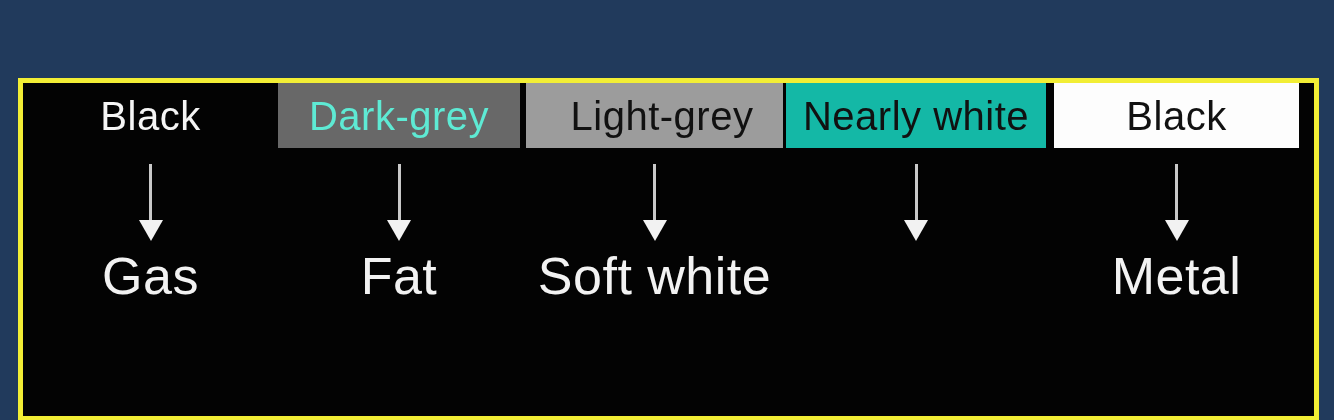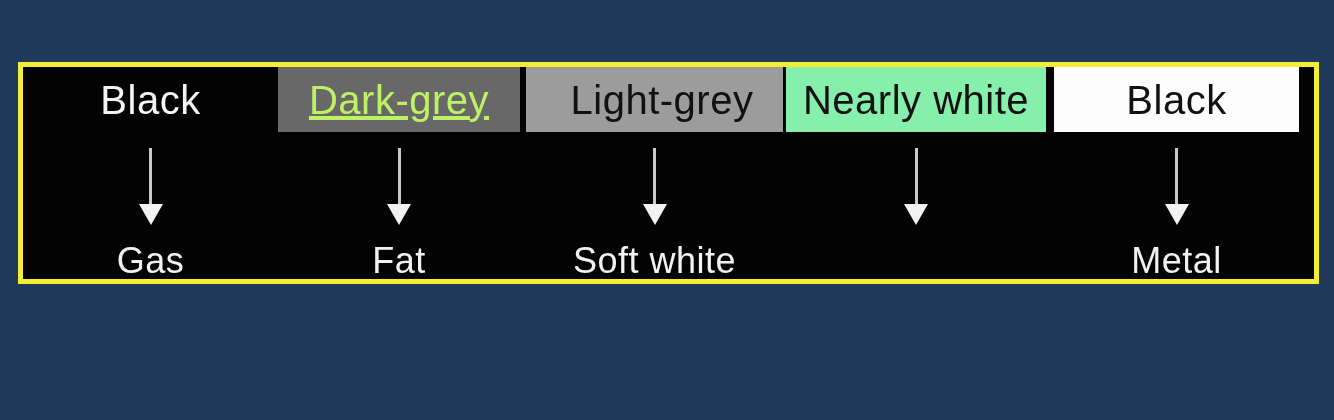--- a/index.html
+++ b/index.html
@@ -8,23 +8,23 @@
     width: 1334px;
     height: 420px;
     overflow: hidden;
     font-family: "Liberation Sans", "DejaVu Sans", sans-serif;
   }
   body { background: #213a5c; position: relative; }
 
   .frame {
     position: absolute;
     left: 18px;
-    top: 62px;
+    top: 78px;
     width: 1301px;
-    height: 222px;
+    height: 343px;
     box-sizing: border-box;
     border: 5px solid #f2ee35;
     background: #030303;
   }
   .frame-inner {
     position: relative;
     width: 100%;
     height: 100%;
   }
 
@@ -79,21 +79,21 @@
     margin-top: -1px;
   }
 
   .meaning {
     position: absolute;
     top: 171px;
     left: 50%;
     transform: translateX(-50%);
     text-align: center;
     color: #f2f2f2;
-    font-size: 36px;
+    font-size: 52px;
     line-height: 45px;
     white-space: nowrap;
     letter-spacing: 0.5px;
   }
 </style>
 </head>
 <body style="background: rgb(33, 58, 92);">
 
 <div class="frame">
   <div class="frame-inner">
@@ -107,21 +107,21 @@
         <div class="arrow-head"></div>
       </div>
       <div class="meaning">
         <div>Gas</div>
         <div></div>
       </div>
     </div>
 
     <div class="column col1">
       <div class="swatch" style="background: rgb(104, 104, 104);">
-        <span class="swatch-label" style="color: #bef264; text-decoration: underline;">Dark-grey</span>
+        <span class="swatch-label" style="color: #5eead4;">Dark-grey</span>
       </div>
       <div class="arrow">
         <div class="arrow-stem"></div>
         <div class="arrow-head"></div>
       </div>
       <div class="meaning">
         <div>Fat</div>
         <div></div>
       </div>
     </div>
@@ -133,21 +133,21 @@
       <div class="arrow">
         <div class="arrow-stem"></div>
         <div class="arrow-head"></div>
       </div>
       <div class="meaning">
         <div>Soft white</div>
       </div>
     </div>
 
     <div class="column col3">
-      <div class="swatch" style="background: #86efac;">
+      <div class="swatch" style="background: #14b8a6;">
         <span class="swatch-label" style="color: rgb(17, 17, 17);">Nearly white</span>
       </div>
       <div class="arrow">
         <div class="arrow-stem"></div>
         <div class="arrow-head"></div>
       </div>
     </div>
 
     <div class="column col4">
       <div class="swatch" style="background: rgb(253, 253, 253);">

